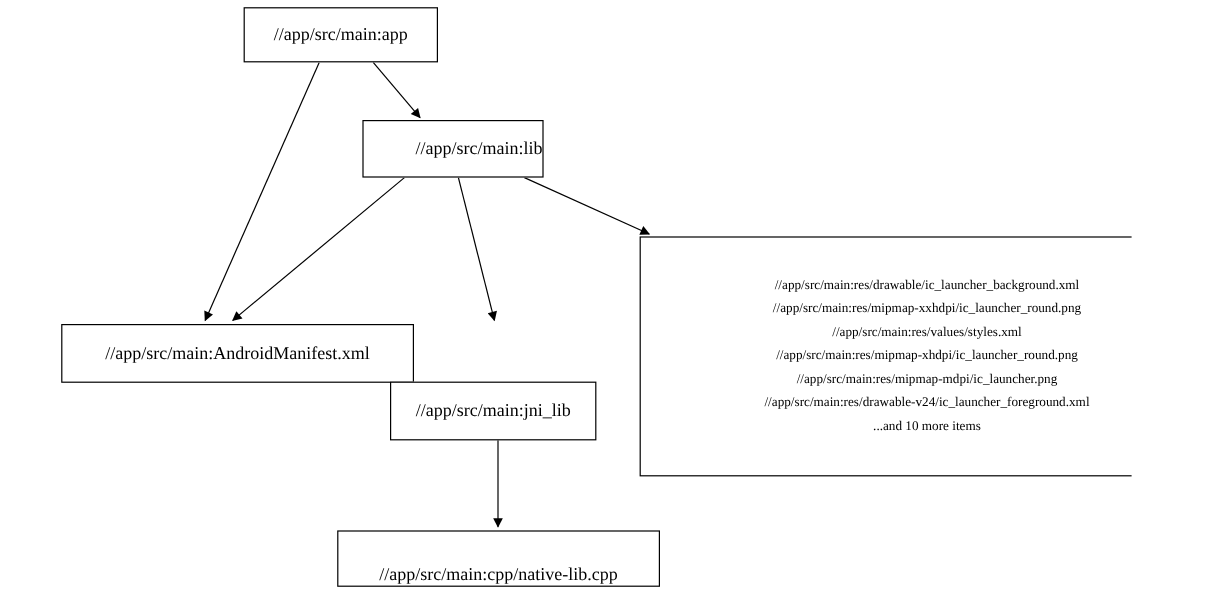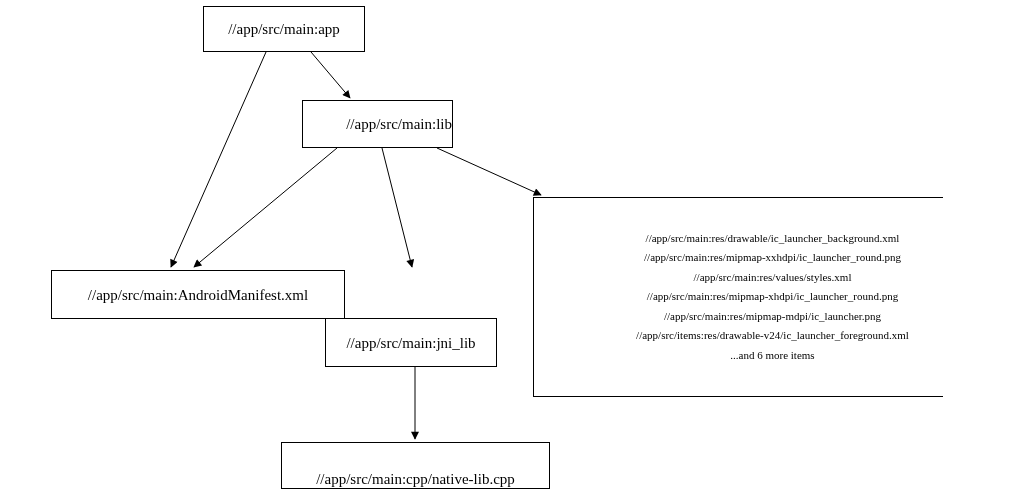--- a/index.html
+++ b/index.html
@@ -86,21 +86,21 @@
   <div class="node node-jni">
     <span>//app/src/main:jni_lib</span>
   </div>
 
   <div class="node node-res">
     <span class="res-line">//app/src/main:res/drawable/ic_launcher_background.xml</span>
     <span class="res-line">//app/src/main:res/mipmap-xxhdpi/ic_launcher_round.png</span>
     <span class="res-line">//app/src/main:res/values/styles.xml</span>
     <span class="res-line">//app/src/main:res/mipmap-xhdpi/ic_launcher_round.png</span>
     <span class="res-line">//app/src/main:res/mipmap-mdpi/ic_launcher.png</span>
-    <span class="res-line">//app/src/items:res/drawable-v24/ic_launcher_foreground.xml</span>
-    <span class="res-line">...and 6 more items</span>
+    <span class="res-line">//app/src/main:res/drawable-v24/ic_launcher_foreground.xml</span>
+    <span class="res-line">...and 10 more items</span>
   </div>
 
   <div class="node node-cpp">
     <span>//app/src/main:cpp/native-lib.cpp</span>
   </div>
 
 </div>
 
 </body></html>

